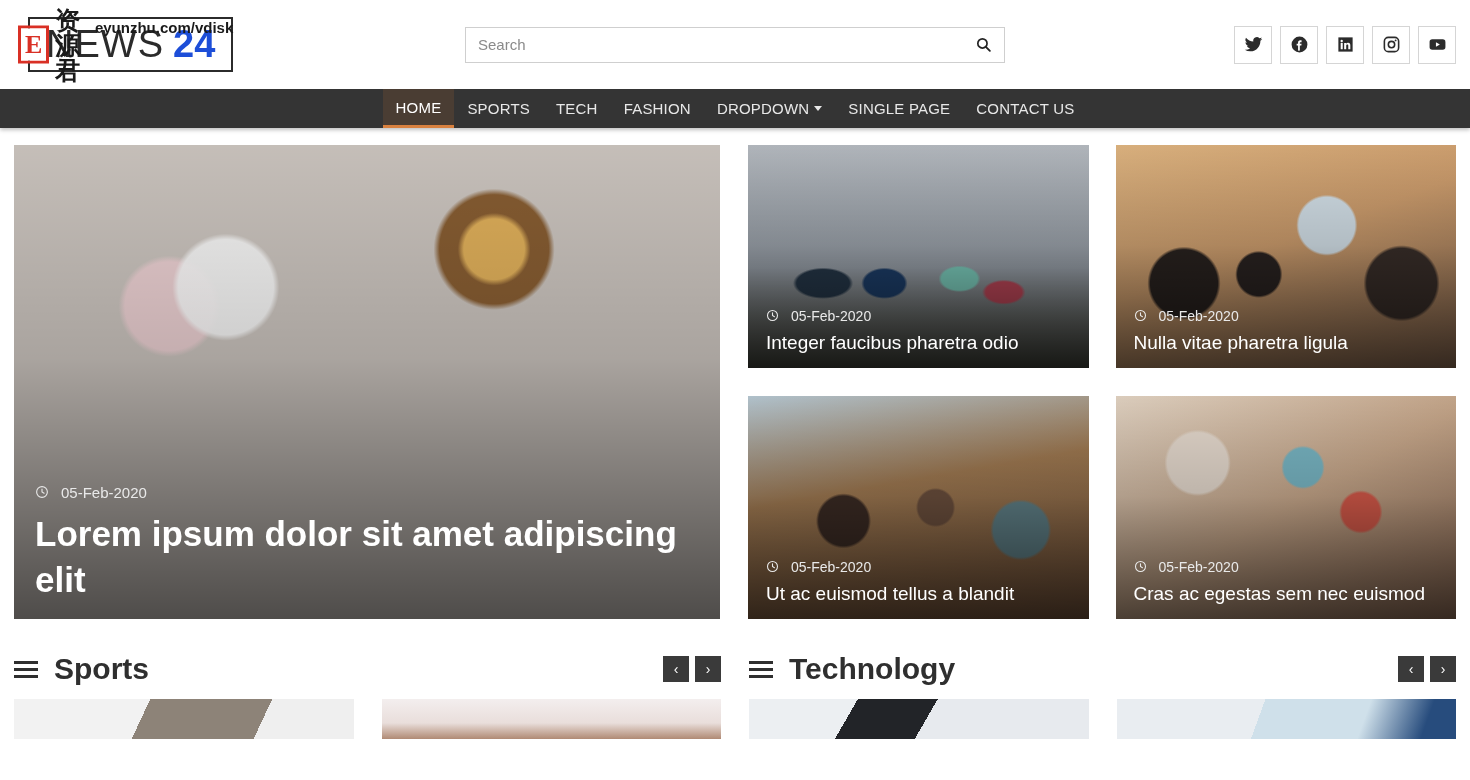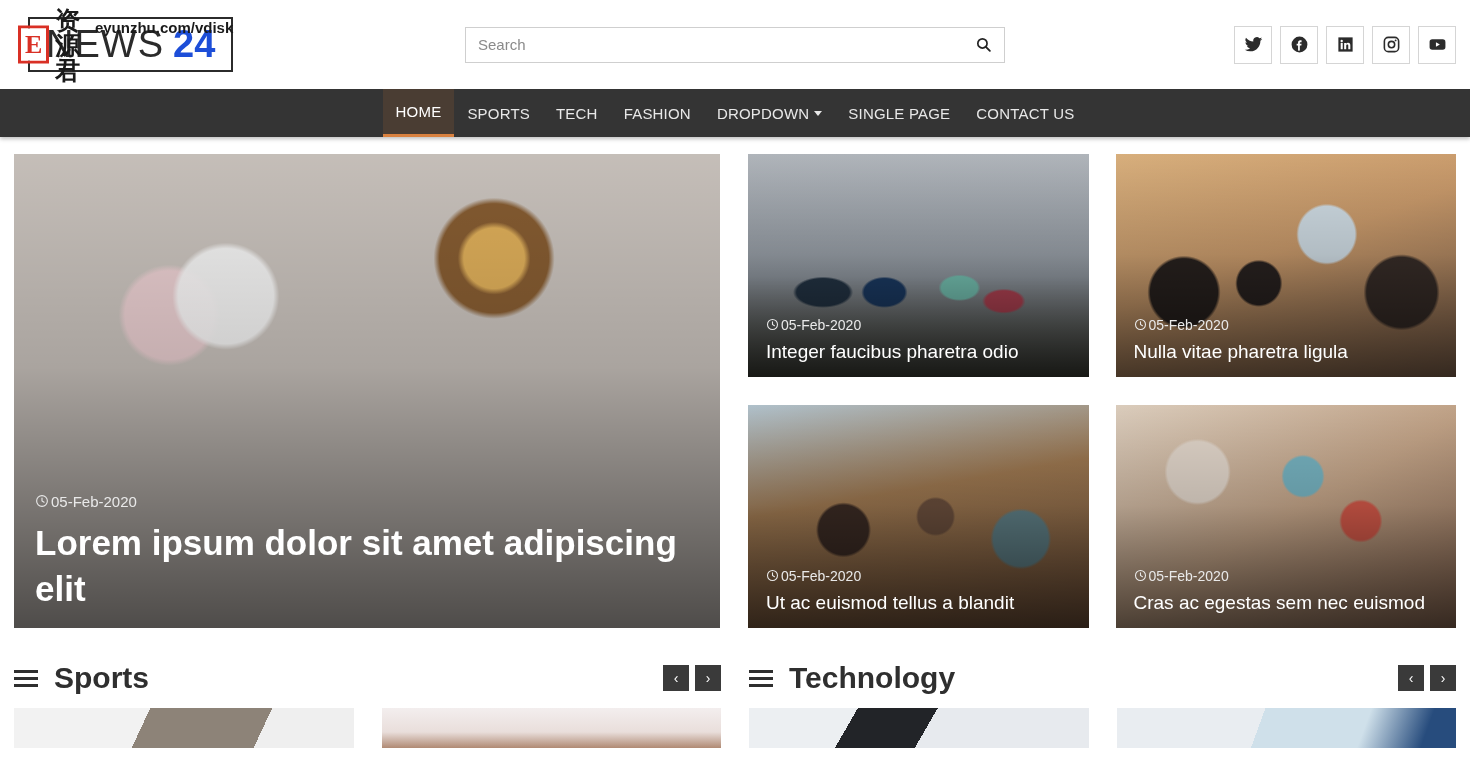--- a/index.html
+++ b/index.html
@@ -97,21 +97,21 @@
     width: 38px; height: 38px;
     border: 1px solid #d5d5d5;
     display: flex; align-items: center; justify-content: center;
     cursor: pointer;
     background: #fff;
   }
   .social-box svg { fill: #2b2b2b; }
 
   
   .navbar {
-    height: 48px;
+    height: 39px;
     background: #343434;
     display: flex;
     align-items: stretch;
     justify-content: center;
     box-shadow: 0 2px 4px rgba(0,0,0,.25);
   }
   .nav-inner { display: flex; align-items: stretch; }
   .nav-item {
     display: flex; align-items: center;
     padding: 0 13px;
@@ -163,21 +163,21 @@
   }
 
   .art-img { position: absolute; inset: 0; }
   .overlay {
     position: absolute; inset: 0;
     background: linear-gradient(to bottom, rgba(0,0,0,.05) 0%, rgba(0,0,0,.18) 45%, rgba(0,0,0,.62) 100%);
   }
   .meta { position: absolute; left: 21px; right: 21px; bottom: 16px; }
   .card .meta { left: 18px; right: 18px; bottom: 12px; }
   .date {
-    display: flex; align-items: center; gap: 2px;
+    display: flex; align-items: center; gap: 12px;
     color: #e9e9e9; font-size: 14px; margin-bottom: 6px;
   }
   .feature .date { font-size: 15px; margin-bottom: 10px; }
   .art-title { color: #fff; font-weight: 400; font-size: 19px; line-height: 1.38; }
   .feature .art-title { font-size: 35px; font-weight: 700; line-height: 1.32; }
 
   
   .sections {
     display: flex;
     gap: 28px;

